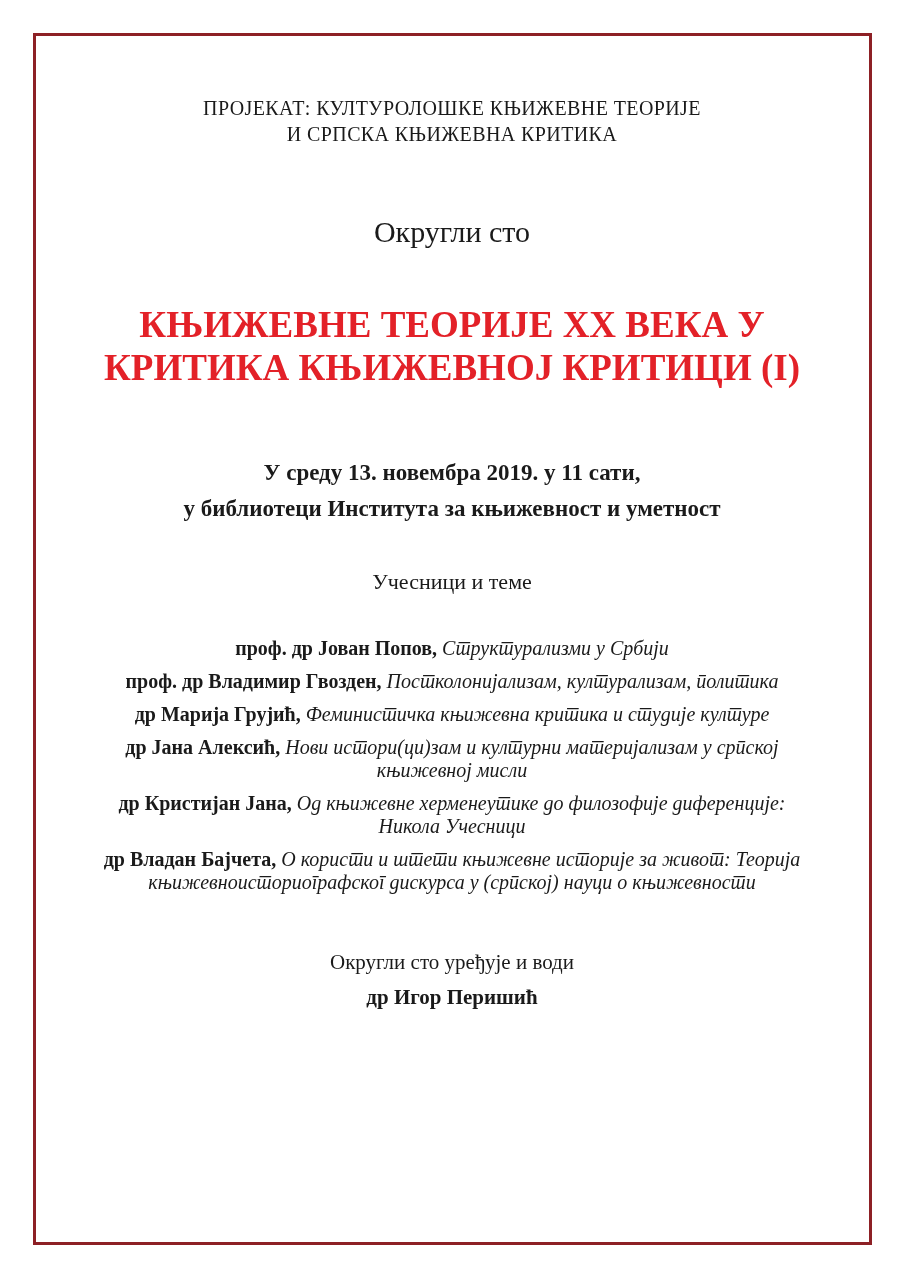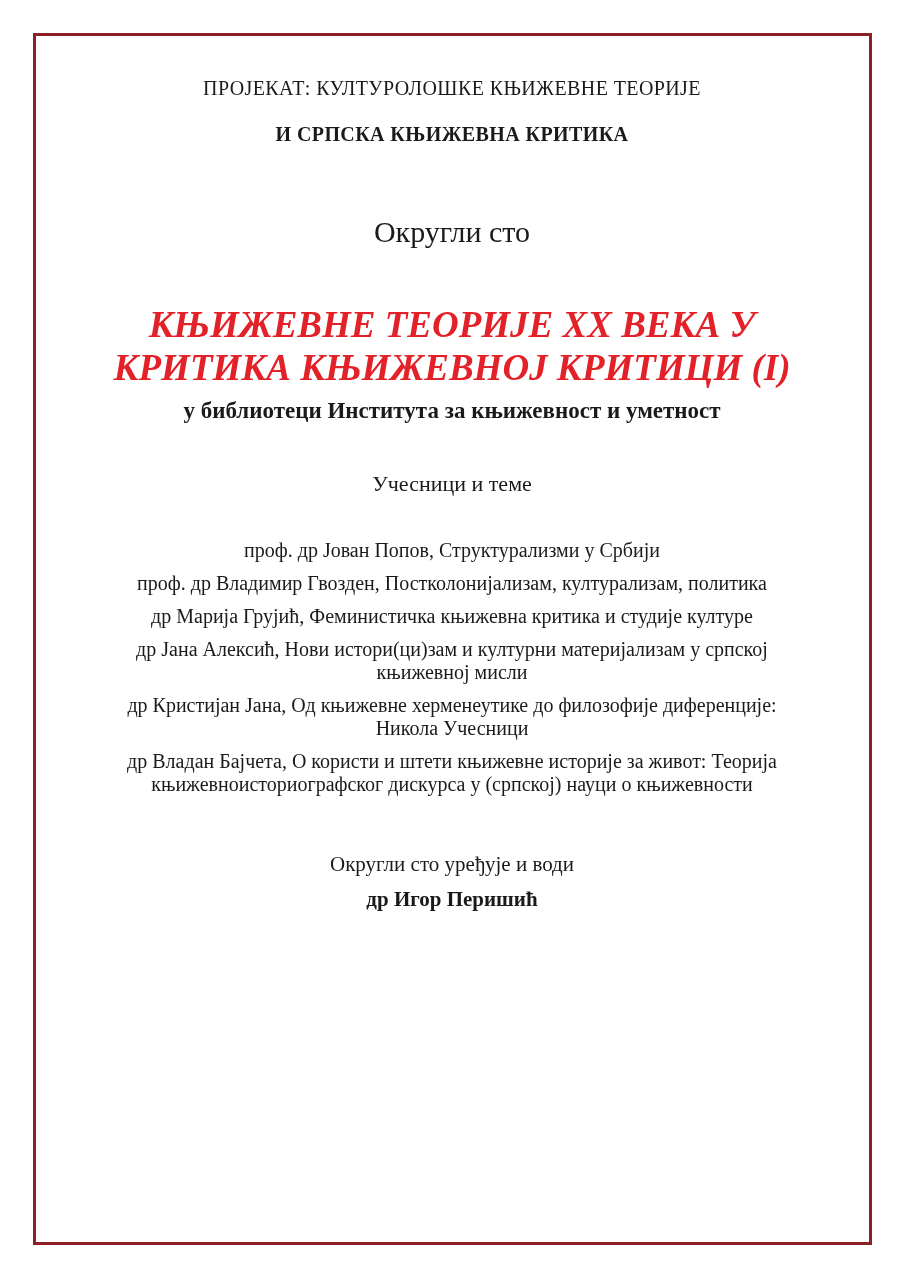--- a/index.html
+++ b/index.html
@@ -29,34 +29,33 @@
     left: 100px;
     top: 0;
     width: 704px;
     text-align: center;
   }
   .project-line {
     font-size: 20px;
     line-height: 26px;
     letter-spacing: 0.4px;
   }
-  .project-line.first { margin-top: 75px; }
-  .project-line.second { margin-top: 20px; font-weight: bold; }
+  .project-line.first { margin-top: 95px; }
+  .project-line.second { margin-top: 0; }
   .event-type {
     margin-top: 70px;
     font-size: 30px;
     line-height: 30px;
   }
   .main-title {
     margin-top: 56px;
     font-size: 37px;
     line-height: 43px;
     font-weight: bold;
     color: #e32128;
-    font-style: italic;
   }
   .detail-line {
     font-size: 23px;
     line-height: 28px;
     font-weight: bold;
   }
   .detail-line.first { margin-top: 70px; }
   .detail-line.second { margin-top: 8px; }
   .section-heading {
     margin-top: 46px;
@@ -65,23 +64,24 @@
   }
   .participants {
     margin-top: 42px;
   }
   .participant {
     margin: 0 0 10px 0;
     font-size: 20px;
     line-height: 23px;
   }
   .pname {
-    font-weight: normal;
+    font-weight: bold;
   }
   .ptopic {
+    font-style: italic;
   }
   .moderator-label {
     margin-top: 56px;
     font-size: 21px;
     line-height: 25px;
   }
   .moderator-name {
     margin-top: 10px;
     font-size: 21px;
     line-height: 25px;
@@ -103,20 +103,21 @@
   <div class="project-line first">ПРОЈЕКАТ: КУЛТУРОЛОШКЕ КЊИЖЕВНЕ ТЕОРИЈЕ</div>
   <div class="project-line second">И СРПСКА КЊИЖЕВНА КРИТИКА</div>
 
   <div class="event-type">Округли сто</div>
 
   <div class="main-title">
     <div>КЊИЖЕВНЕ ТЕОРИЈЕ XX ВЕКА У</div>
     <div>КРИТИКА КЊИЖЕВНОЈ КРИТИЦИ (I)</div>
   </div>
 
+  <div class="detail-line first">У среду 13. новембра 2019. у 11 сати,</div>
   <div class="detail-line second">у библиотеци Института за књижевност и уметност</div>
 
   <div class="section-heading">Учесници и теме</div>
 
   <div class="participants">
     <p class="participant"><span class="pname">проф. др Јован Попов</span><span class="pname">,</span>
       <span class="ptopic">Структурализми у Србији</span></p>
     <p class="participant"><span class="pname">проф. др Владимир Гвозден</span><span class="pname">,</span>
       <span class="ptopic">Постколонијализам, културализам, политика</span></p>
     <p class="participant"><span class="pname">др Марија Грујић</span><span class="pname">,</span>

